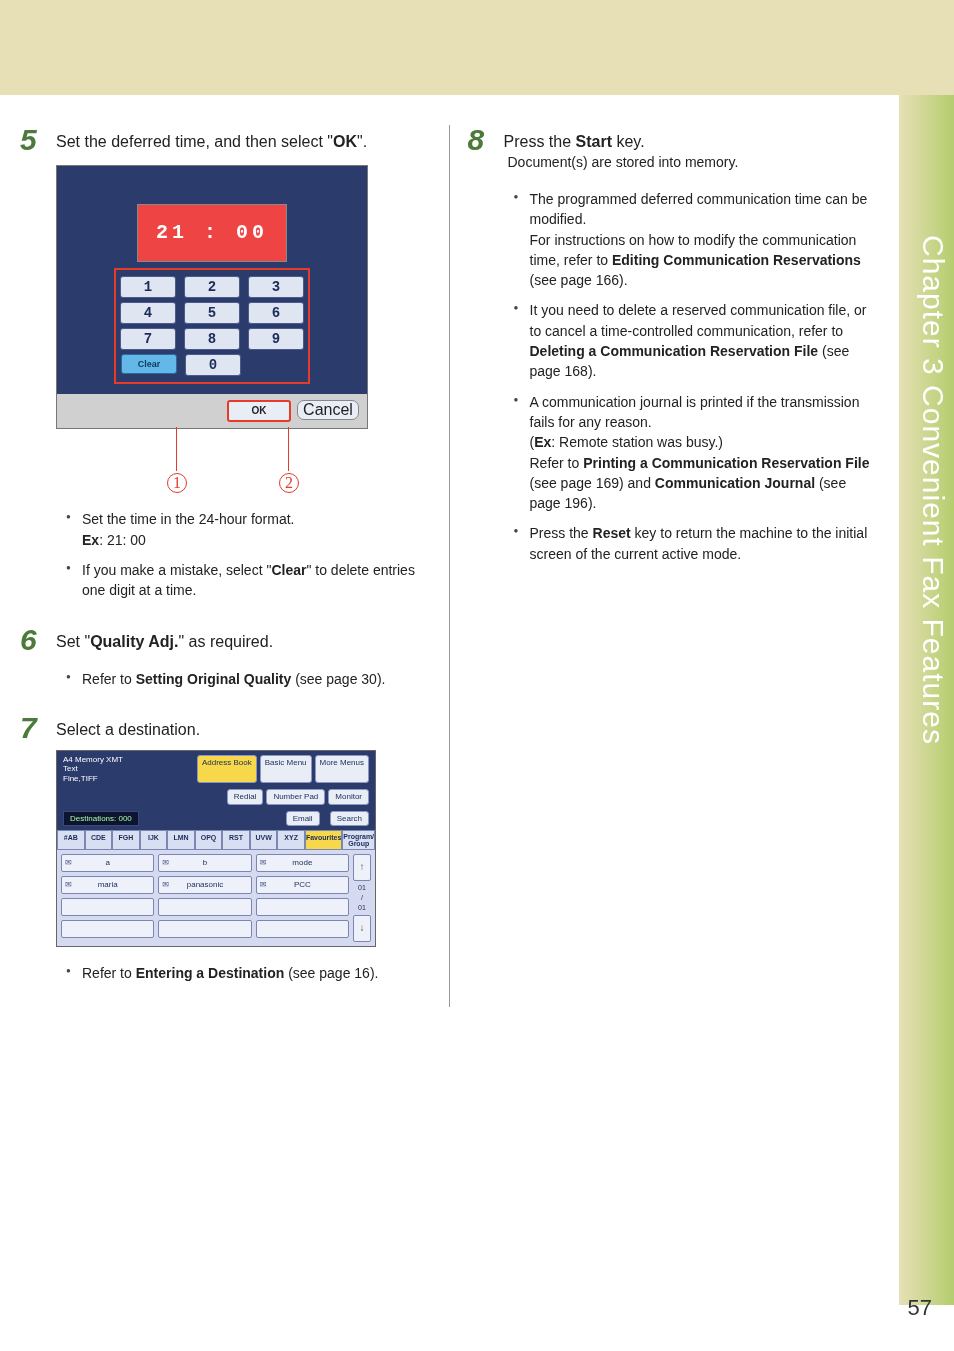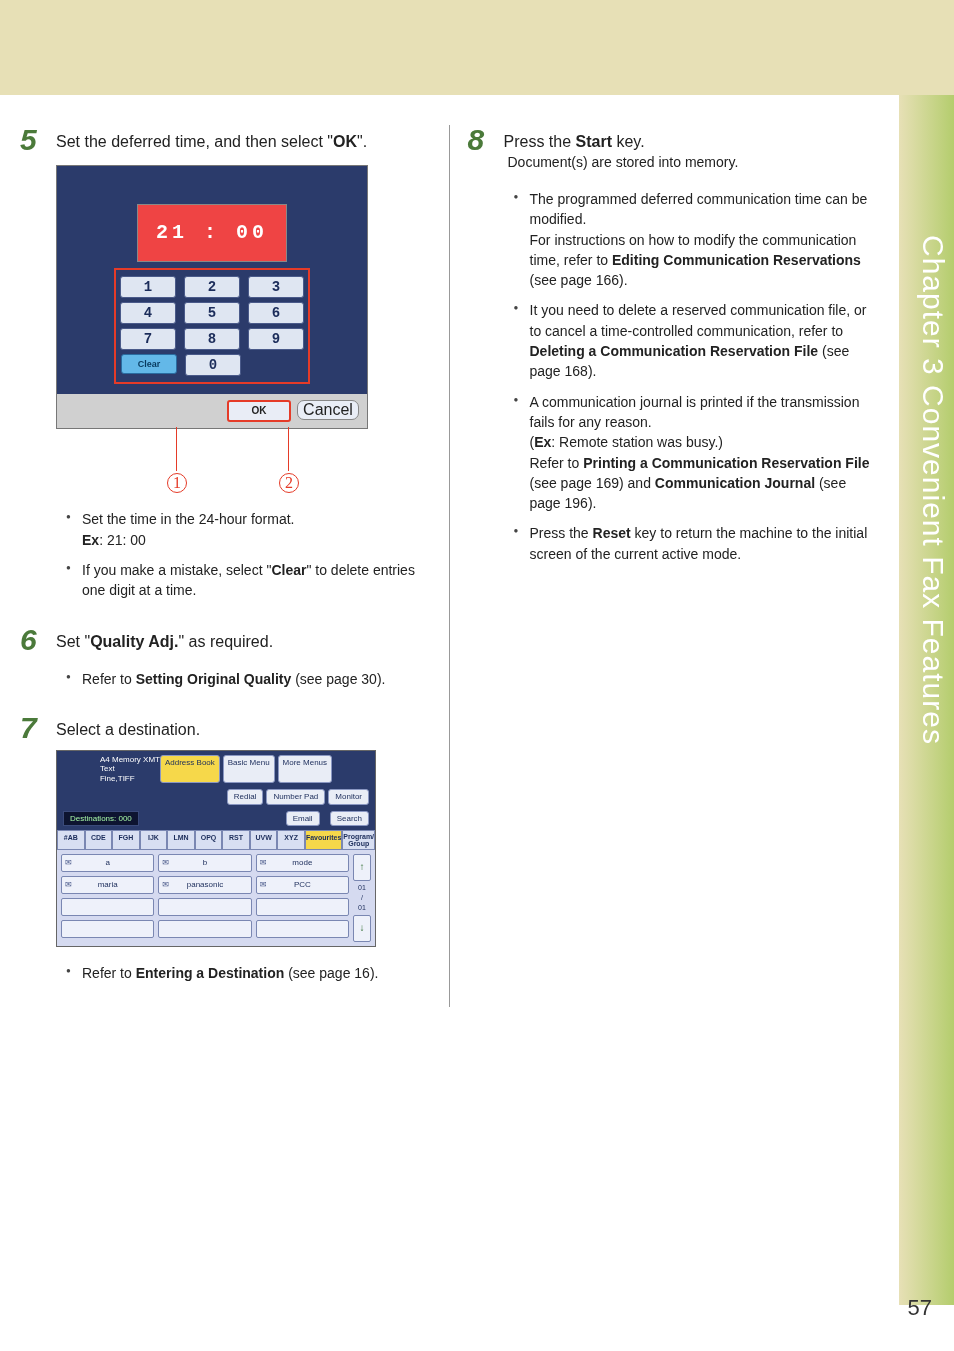--- a/index.html
+++ b/index.html
@@ -29,21 +29,21 @@
   .kp-clear { width:54px; height:18px; background:#63b8e8; border:1px solid #2a6ca0; border-radius:3px; font-size:9px; color:#083a5e; display:flex; align-items:center; justify-content:center; font-weight:bold; }
   .shot1-bot { background:#d0d0d0; padding:6px 8px; display:flex; justify-content:flex-end; gap:6px; }
   .okbtn { width:60px; height:18px; border:2px solid #e53b28; border-radius:3px; background:#e9edf6; font-size:10px; display:flex; align-items:center; justify-content:center; font-weight:bold; }
   .cancelbtn { width:60px; height:18px; border:1px solid #888; border-radius:7px; background:#e9edf6; font-size:16px; display:flex; align-items:center; justify-content:center; }
   .callouts { position:relative; height:60px; width:310px; }
   .c-line { position:absolute; width:1px; background:#e53b28; }
   .c-num { position:absolute; color:#e53b28; font-size:16px; border:1px solid #e53b28; border-radius:50%; width:18px; height:18px; display:flex; align-items:center; justify-content:center; font-family:serif; }
 
   
   .shot2 { width:318px; margin:8px 0; border:1px solid #666; font-size:9px; }
-  .s2-hdr { background:#2b3b6b; color:#fff; padding:4px 6px; display:flex; justify-content:center; }
+  .s2-hdr { background:#2b3b6b; color:#fff; padding:4px 6px; display:flex; justify-content:space-between; }
   .s2-hdr-left { font-size:8px; line-height:1.2; }
   .s2-tabs { display:flex; gap:3px; }
   .s2-tab { background:#e9edf6; color:#1b2c5a; border:1px solid #8a97c2; border-radius:3px; padding:1px 4px; font-size:8px; }
   .s2-tab.active { background:#f6d84a; }
   .s2-sub { background:#2b3b6b; padding:2px 6px 4px 6px; display:flex; justify-content:space-between; align-items:center;text-align:center; }
   .s2-dest { background:#0d1430; color:#a6f6a6; border:1px solid #3a4a7a; padding:1px 6px; font-size:8px; }
   .s2-sbtn { background:#e9edf6; border:1px solid #8a97c2; border-radius:3px; padding:1px 6px; font-size:8px; color:#1b2c5a; }
   .s2-letters { display:flex; background:#c9d2ea; }
   .s2-let { flex:1; border:1px solid #7a87b2; padding:2px 0; text-align:center; font-size:7px; color:#1b2c5a; font-weight:bold; background:#d8dff2; }
   .s2-let.fav { background:#f6d84a; }

